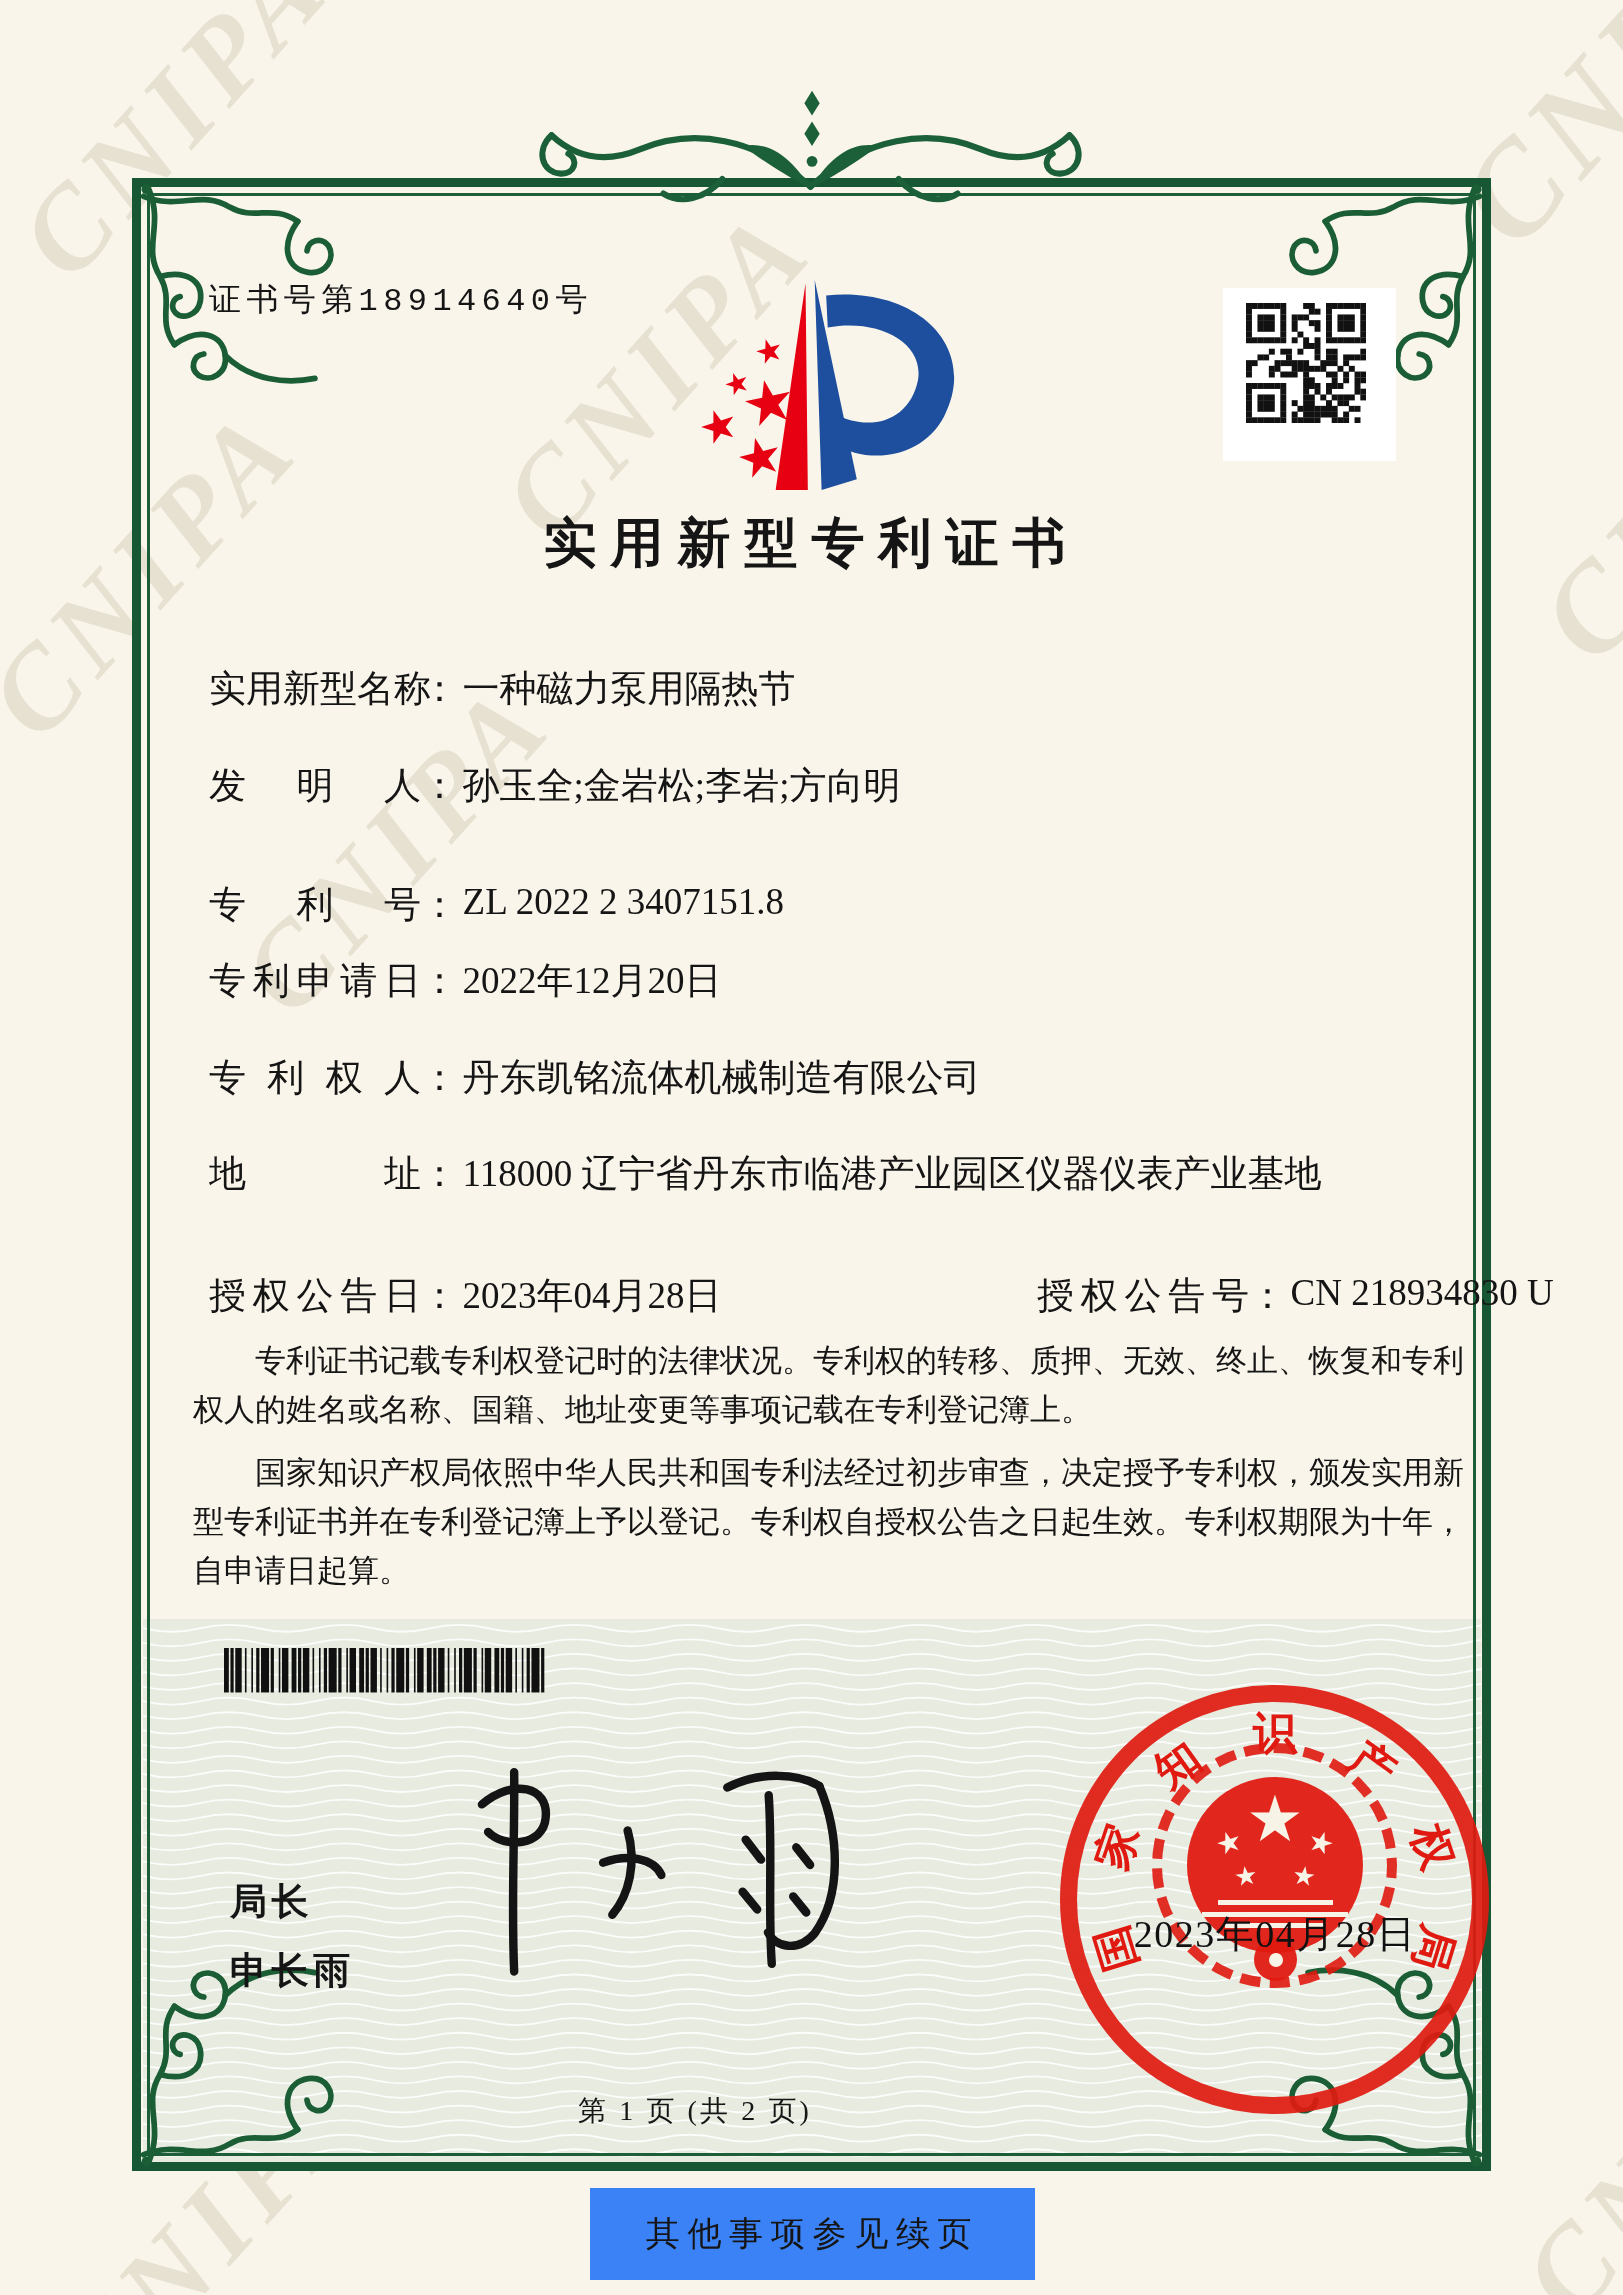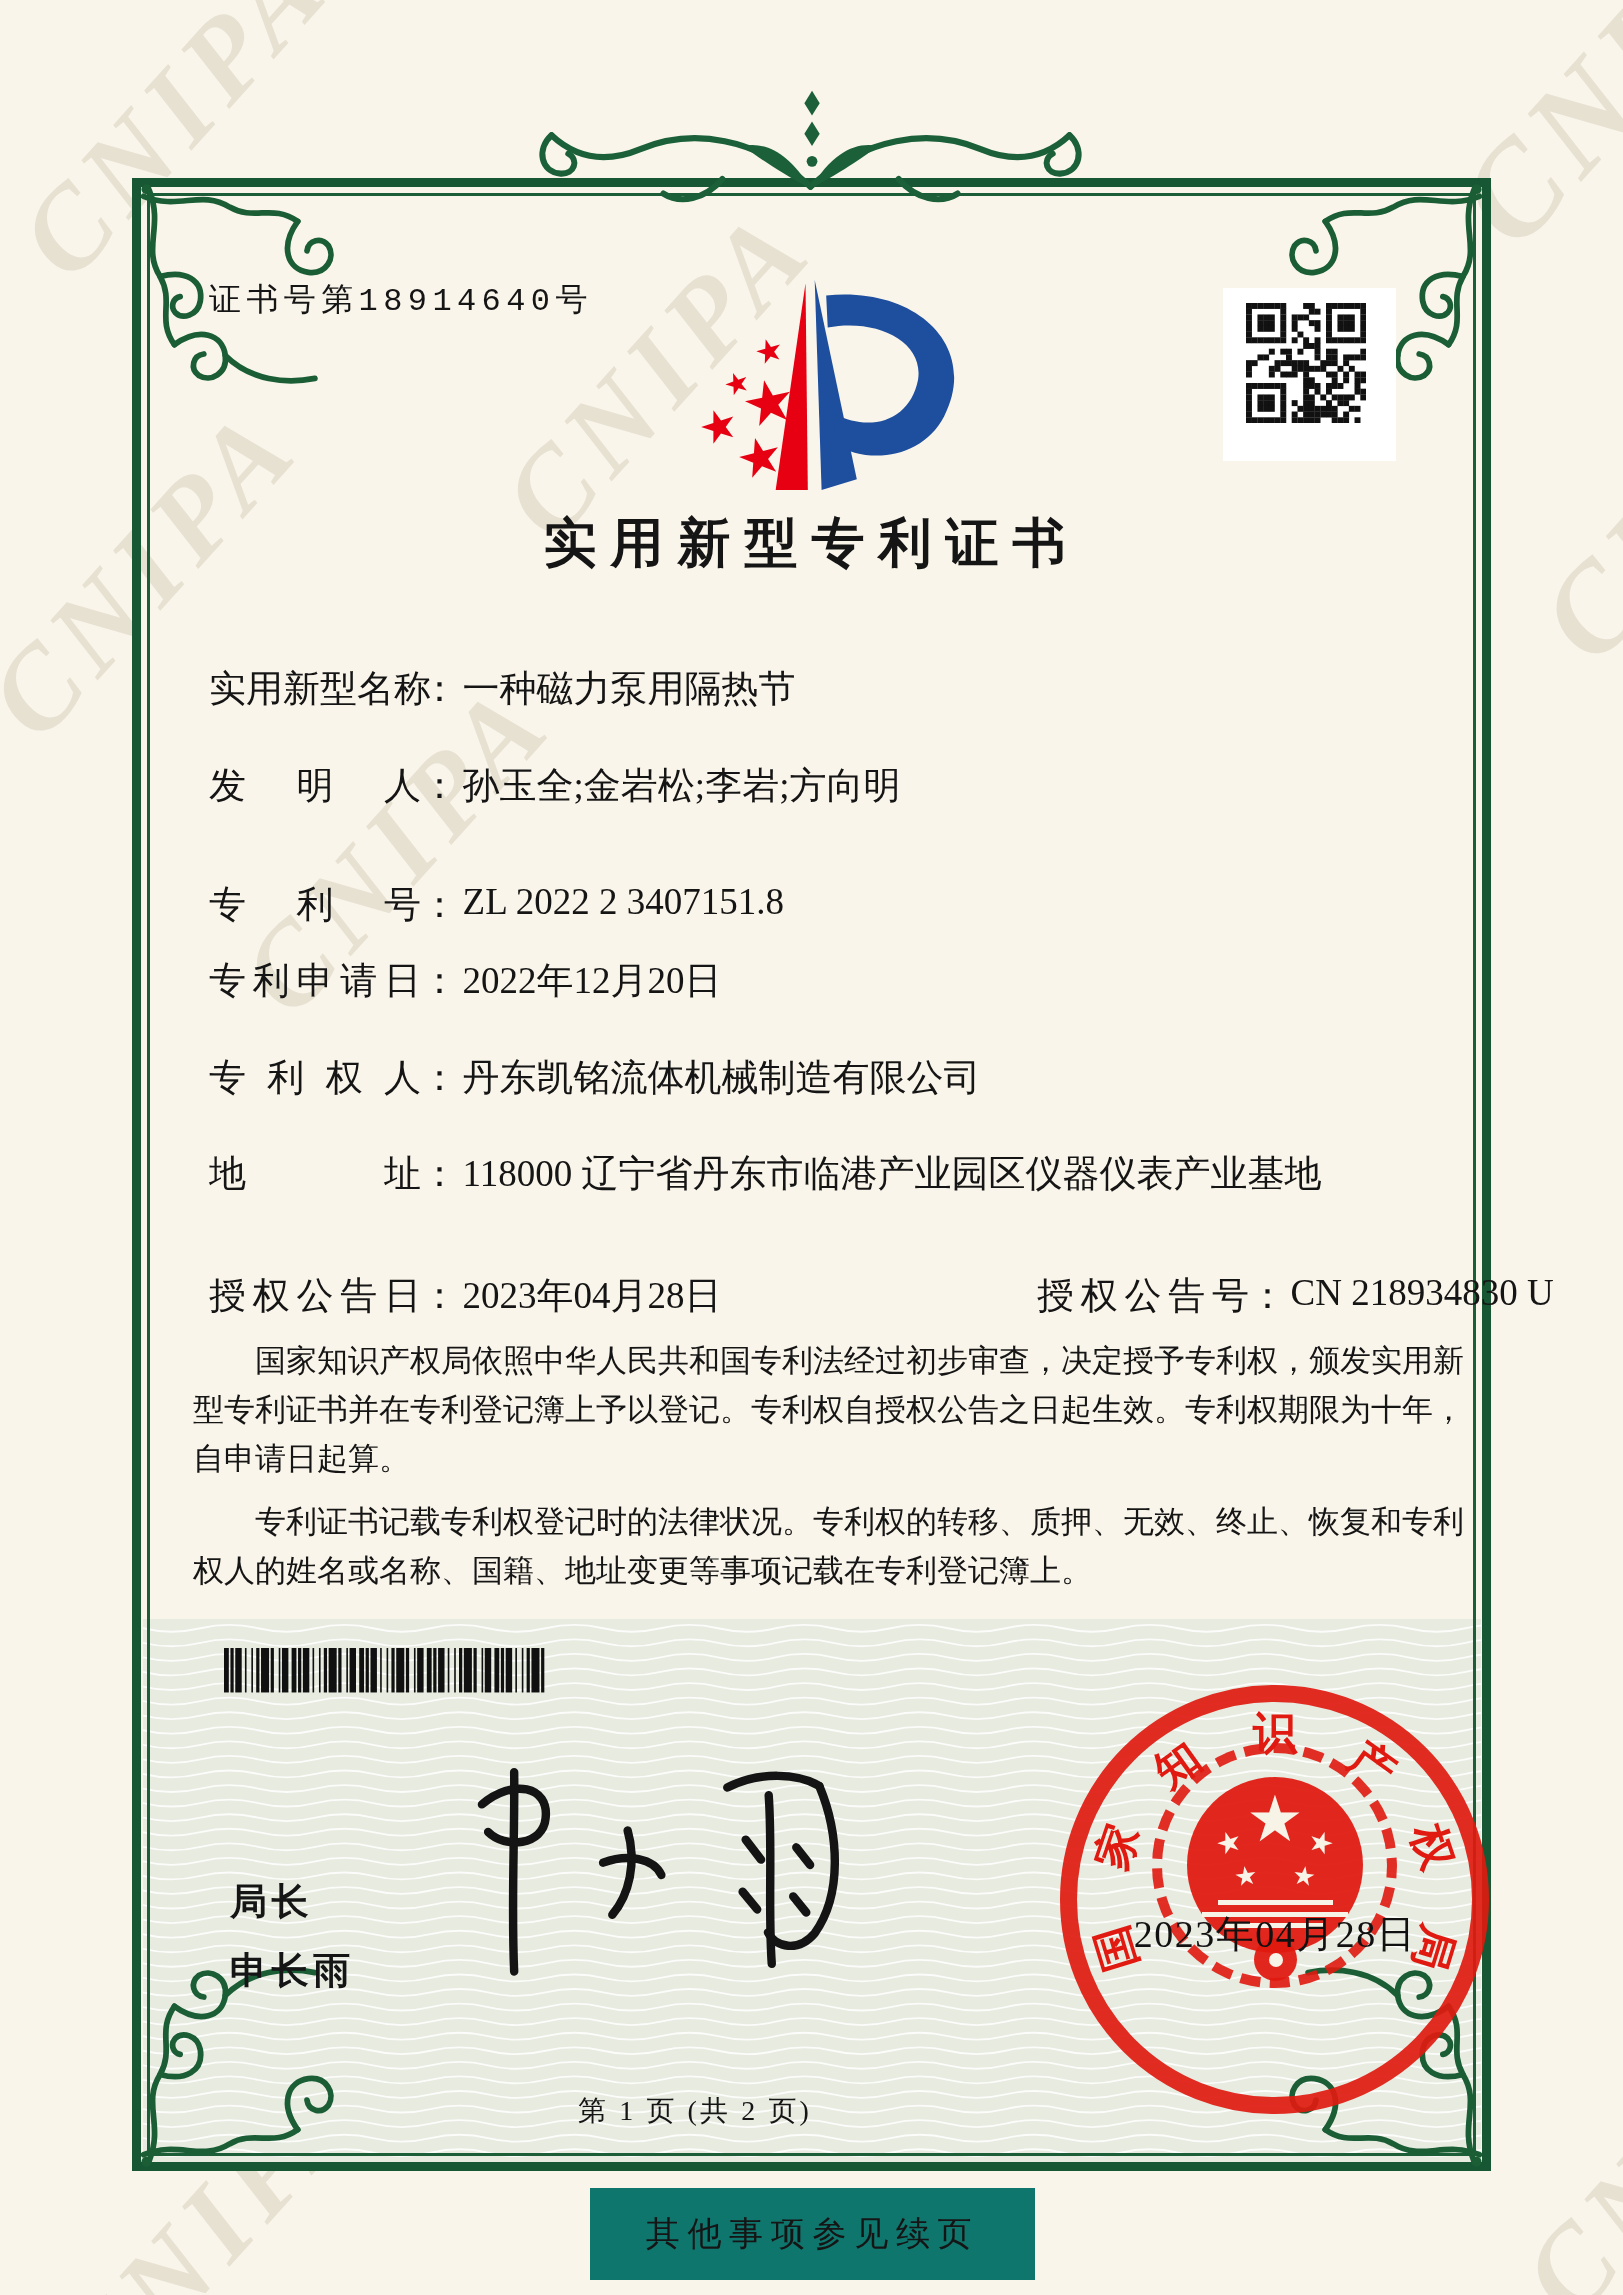--- a/index.html
+++ b/index.html
@@ -102,21 +102,21 @@
   #seal-date{
     position:absolute;left:0;top:239px;width:460px;text-align:center;z-index:3;
     font-size:38px;color:#111;letter-spacing:1.5px;
   }
   
   #pagefooter{
     position:absolute;left:132px;top:2092px;width:1126px;text-align:center;z-index:5;
     font-size:28px;letter-spacing:3.1px;
   }
   #notebox{
-    position:absolute;left:590px;top:2188px;width:445px;height:92px;background:#0f766e;z-index:5;
+    position:absolute;left:590px;top:2188px;width:445px;height:92px;background:#3b82f6;z-index:5;
     display:flex;align-items:center;justify-content:center;
   }
   #notebox span{font-size:34px;letter-spacing:7.7px;}
 </style>
 </head>
 <body>
 
 <span class="wm" style="left:-23px;top:46px;">CNIPA</span>
 <span class="wm" style="left:1411px;top:-15.3px;font-size:130px;">CNIPA</span>
 <span class="wm" style="left:460px;top:307px;">CNIPA</span>
@@ -469,22 +469,22 @@
   <span class="flabel">地址</span><span class="fcolon">：</span><span class="fval" style="white-space:normal;width:1020px;"><span>118000 辽宁省丹东市临港产业园区仪器仪表产业基地</span></span>
 </div>
 <div class="frow" style="top:1271px;width:1265px;">
   <span class="flabel">授权公告日</span><span class="fcolon">：</span><span class="fval">2023年04月28日</span>
   <span id="grant-num">
     <span class="flabel">授权公告号</span><span class="fcolon">：</span><span class="fval">CN 218934830 U</span>
   </span>
 </div>
 
 <div id="bodytext">
+  <p>专利证书记载专利权登记时的法律状况。专利权的转移、质押、无效、终止、恢复和专利权人的姓名或名称、国籍、地址变更等事项记载在专利登记簿上。</p>
   <p>国家知识产权局依照中华人民共和国专利法经过初步审查，决定授予专利权，颁发实用新型专利证书并在专利登记簿上予以登记。专利权自授权公告之日起生效。专利权期限为十年，自申请日起算。</p>
-  <p>专利证书记载专利权登记时的法律状况。专利权的转移、质押、无效、终止、恢复和专利权人的姓名或名称、国籍、地址变更等事项记载在专利登记簿上。</p>
 </div>
 
 <div id="barcode">
   <svg id="barsvg" width="325" height="46" viewBox="0 0 424 60">
       <g fill="#101010">
         <rect x="0.0" y="0" width="6.3" height="58"></rect>
         <rect x="8.4" y="0" width="4.2" height="58"></rect>
         <rect x="14.7" y="0" width="8.4" height="58"></rect>
         <rect x="27.3" y="0" width="2.1" height="58"></rect>
         <rect x="35.7" y="0" width="2.1" height="58"></rect>

